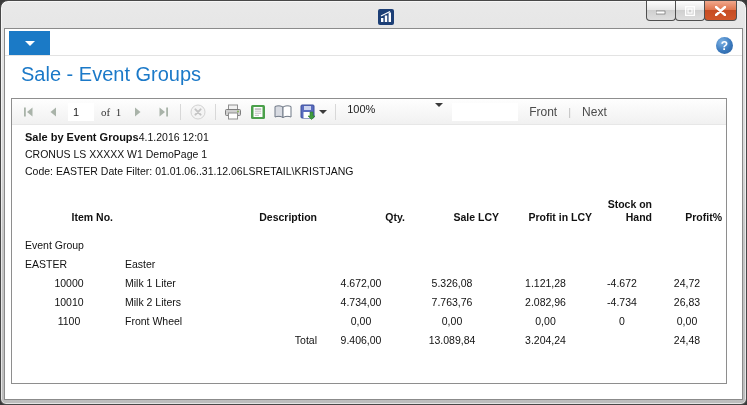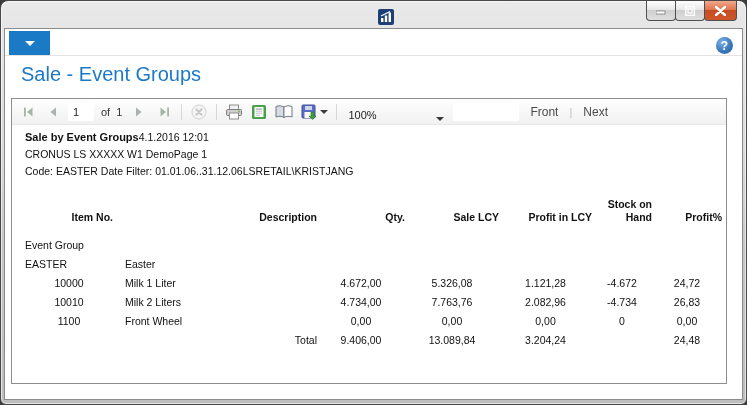--- a/index.html
+++ b/index.html
@@ -36,22 +36,22 @@
 
   
   .panel{position:absolute;left:6px;top:69px;width:716px;height:286px;border:1px solid #8e8e8e;background:#fff;}
   .pv-toolbar{height:26px;display:flex;align-items:center;padding:0 6px;gap:5px;
               background:linear-gradient(180deg,#fefefe 0%,#f1f1f1 100%);
               border-bottom:1px solid #e7e7e7;font-size:11px;color:#333;}
   .tb-btn{display:flex;align-items:center;justify-content:center;width:20px;height:20px;background:none;border:none;padding:0;}
   .tb-sep{width:1px;height:16px;background:#d8d8d8;margin:0 2px;}
   .page-box{width:26px;height:18px;border:none;background:#fff;font-size:11px;padding:0 0 0 5px;
             font-family:"Liberation Sans",sans-serif;color:#222;}
-  .of-label{color:#333;margin:0 2px;}
-  .zoom-combo{display:flex;align-items:flex-end;width:104px;height:18px;padding:0 4px;color:#222;}
+  .of-label{color:#333;margin:0 2px;font-family:Liberation Serif, serif;}
+  .zoom-combo{display:flex;align-items:flex-start;width:104px;height:18px;padding:0 4px;color:#222;}
   .zoom-combo .zc-label{flex:1;}
   .caret-b{width:0;height:0;border-left:4px solid transparent;border-right:4px solid transparent;
            border-top:4px solid #3a3a3a;}
   .search-box{width:66px;height:18px;border:none;background:#fff;font-size:11px;
               font-family:"Liberation Sans",sans-serif;}
   .find-link,.next-link{color:#4b4b4b;font-size:12px;background:none;border:none;padding:0 6px;
                         font-family:"Liberation Sans",sans-serif;}
   .pipe{color:#bdbdbd;}
 
   

